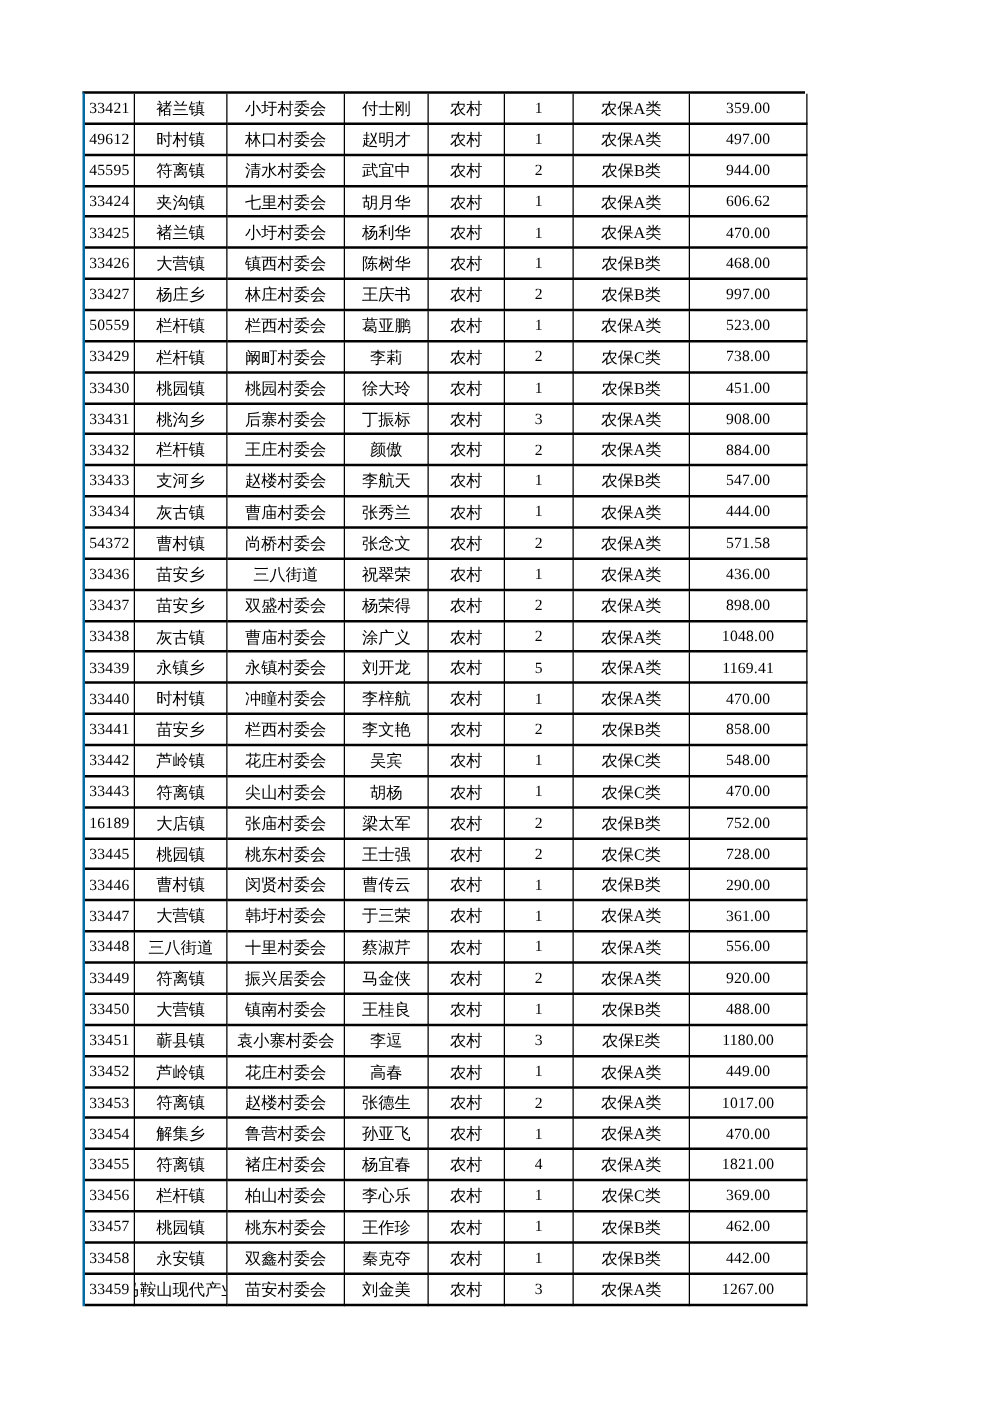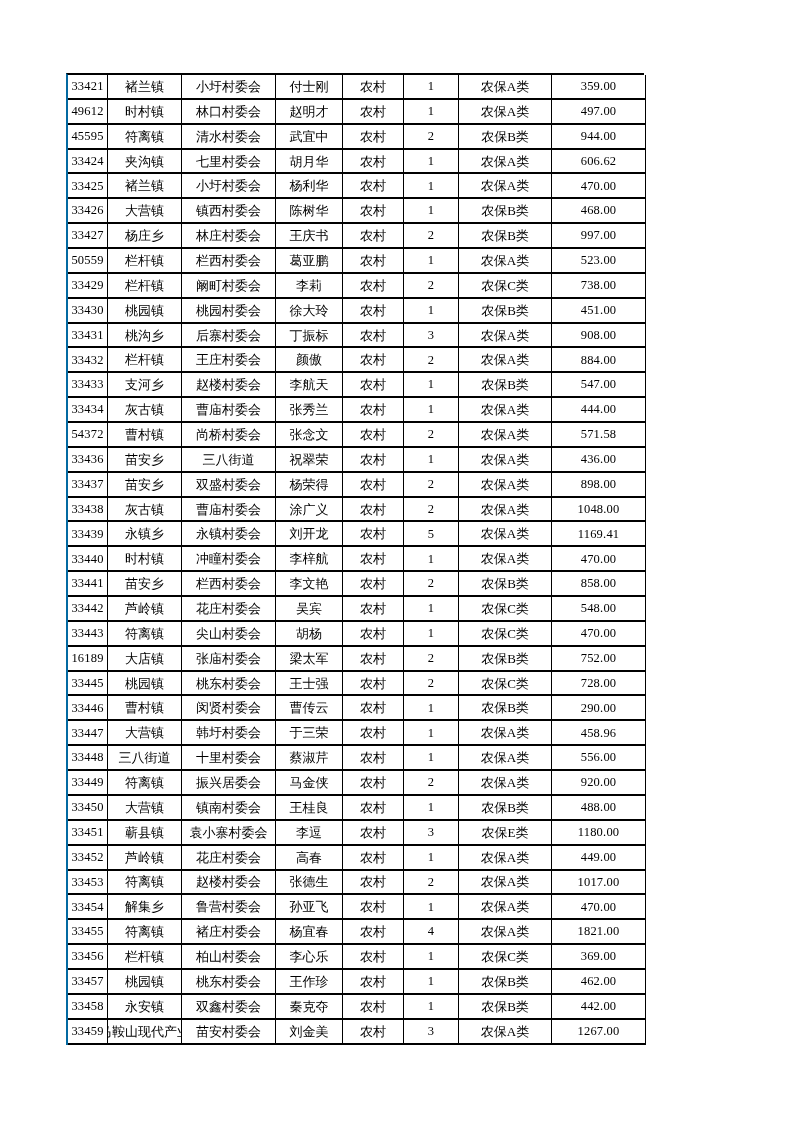--- a/index.html
+++ b/index.html
@@ -342,21 +342,21 @@
   </div>
 
   <div class="row">
     <div class="cell num">33447</div>
     <div class="cell">大营镇</div>
     <div class="cell">韩圩村委会</div>
     <div class="cell">于三荣</div>
     <div class="cell">农村</div>
     <div class="cell num">1</div>
     <div class="cell">农保A类</div>
-    <div class="cell num">458.96</div>
+    <div class="cell num">361.00</div>
   </div>
 
   <div class="row">
     <div class="cell num">33448</div>
     <div class="cell">三八街道</div>
     <div class="cell">十里村委会</div>
     <div class="cell">蔡淑芹</div>
     <div class="cell">农村</div>
     <div class="cell num">1</div>
     <div class="cell">农保A类</div>

